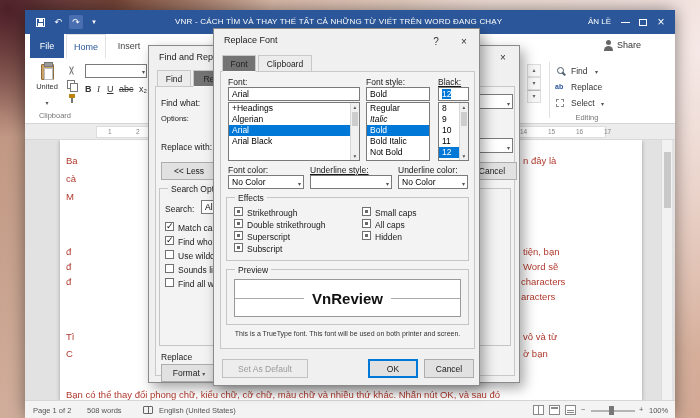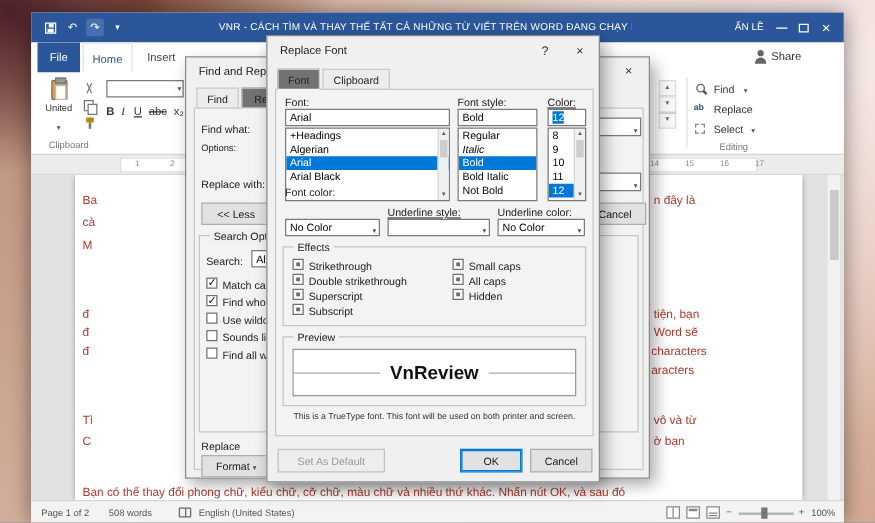--- a/index.html
+++ b/index.html
@@ -281,21 +281,21 @@
     <span class="dlg-title">Replace Font</span>
     <span class="dlg-btn" style="right:30px;top:2px;width:26px;height:20px">?</span>
     <span class="dlg-btn" style="right:2px;top:2px;width:26px;height:20px">×</span>
 
     <span class="dtab active" style="left:8px;top:26px;width:34px">Font</span>
     <span class="dtab" style="left:44px;top:26px;width:54px">Clipboard</span>
     <div class="pane" style="left:6px;top:42px;width:255px;height:278px"></div>
 
     <span class="lbl" style="left:14px;top:48px">Font:</span>
     <span class="lbl" style="left:152px;top:48px">Font style:</span>
-    <span class="lbl" style="left:224px;top:48px;text-decoration:underline">Color:</span>
+    <span class="lbl" style="left:224px;top:48px;text-decoration:underline">Black:</span>
 
     <div class="edit" style="left:14px;top:58px;width:132px;height:14px"><span>Arial</span></div>
     <div class="edit" style="left:152px;top:58px;width:64px;height:14px"><span>Bold</span></div>
     <div class="edit" style="left:224px;top:58px;width:31px;height:14px"><span class="selval">12</span></div>
 
     <div class="list" style="left:14px;top:73px;width:132px;height:59px">
       <div class="item">+Headings</div>
       <div class="item">Algerian</div>
       <div class="item selected">Arial</div>
       <div class="item">Arial Black</div>
@@ -318,21 +318,21 @@
       <div class="item">10</div>
       <div class="item">11</div>
       <div class="item selected">12</div>
       <div class="vscroll">
           <span class="a up">▴</span>
           <span class="th"></span>
           <span class="a dn">▾</span>
         </div>
     </div>
 
-    <span class="lbl" style="left:14px;top:120px">Font color:</span>
+    <span class="lbl" style="left:14px;top:136px">Font color:</span>
     <span class="lbl" style="left:96px;top:136px;text-decoration:underline">Underline style:</span>
     <span class="lbl" style="left:184px;top:136px">Underline color:</span>
     <div class="edit" style="left:14px;top:146px;width:76px;height:14px"><span>No Color</span><span class="arr darr abs" style="right:2px;top:1px"></span></div>
     <div class="edit" style="left:96px;top:146px;width:82px;height:14px"><span></span><span class="arr darr abs" style="right:2px;top:1px"></span></div>
     <div class="edit" style="left:184px;top:146px;width:70px;height:14px"><span>No Color</span><span class="arr darr abs" style="right:2px;top:1px"></span></div>
 
     <div class="group" style="left:12px;top:168px;width:243px;height:64px">
       <span class="legend">Effects</span>
     </div>
     <span class="cb mixed" style="left:20px;top:178px"></span>

